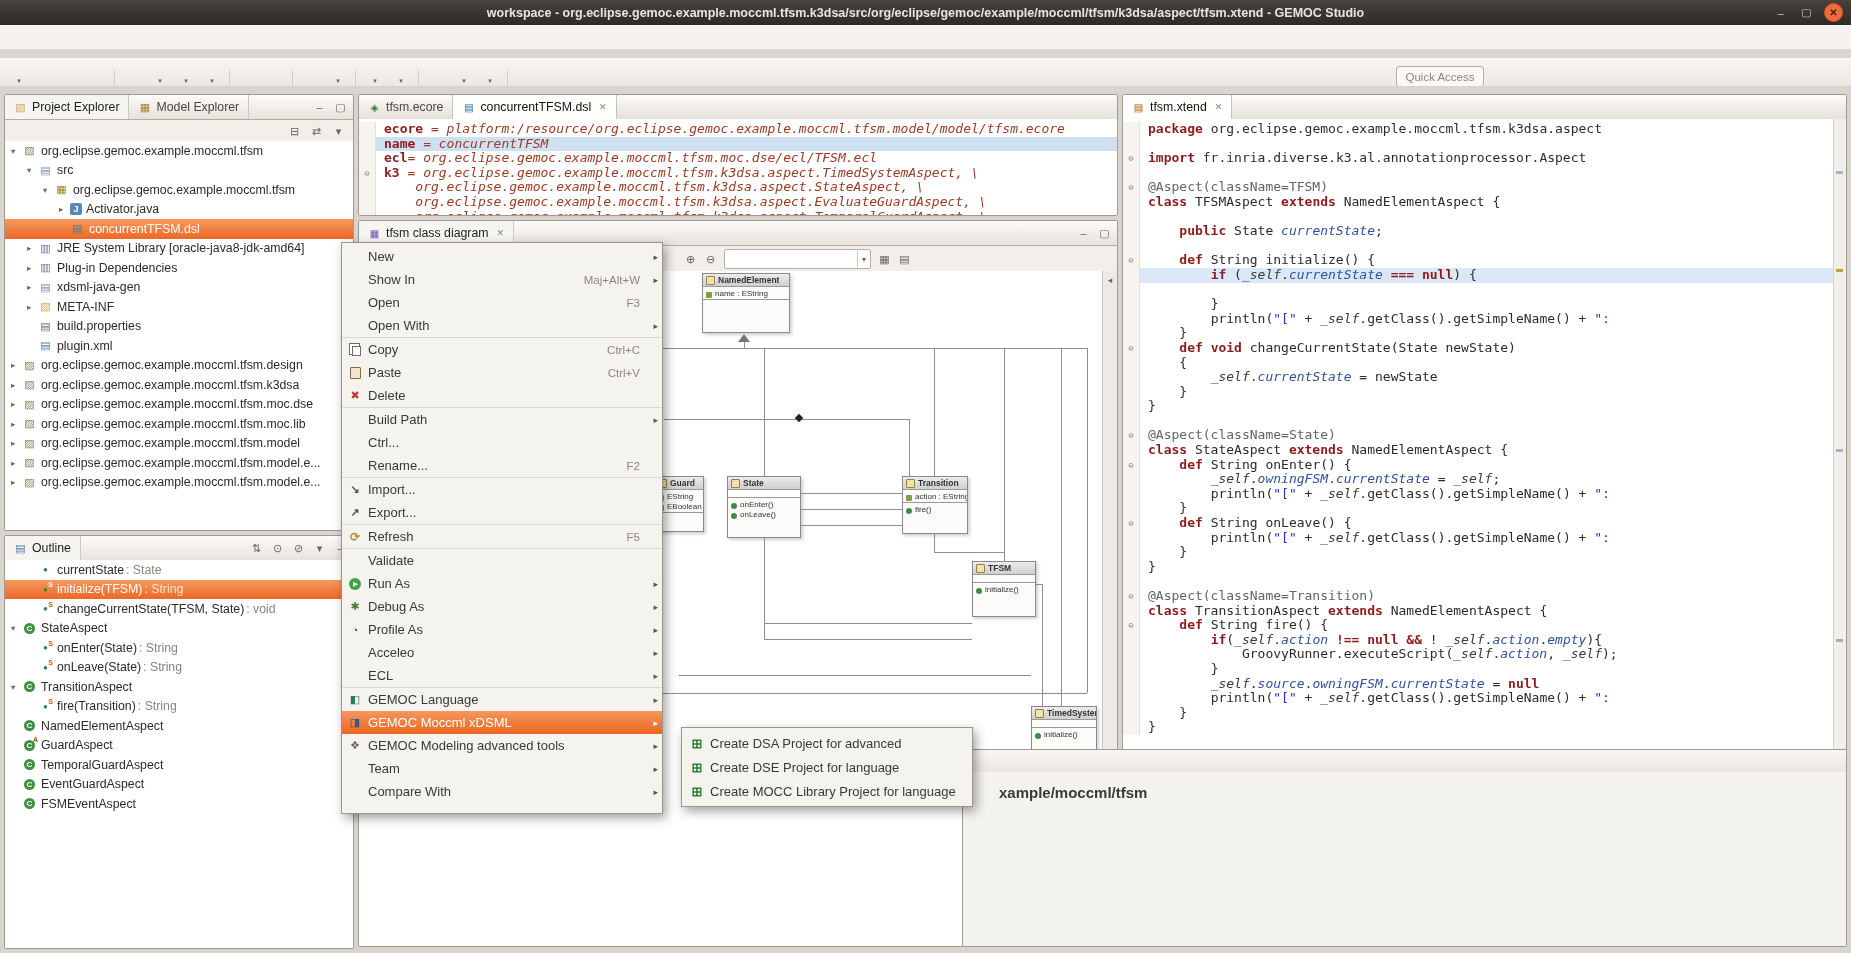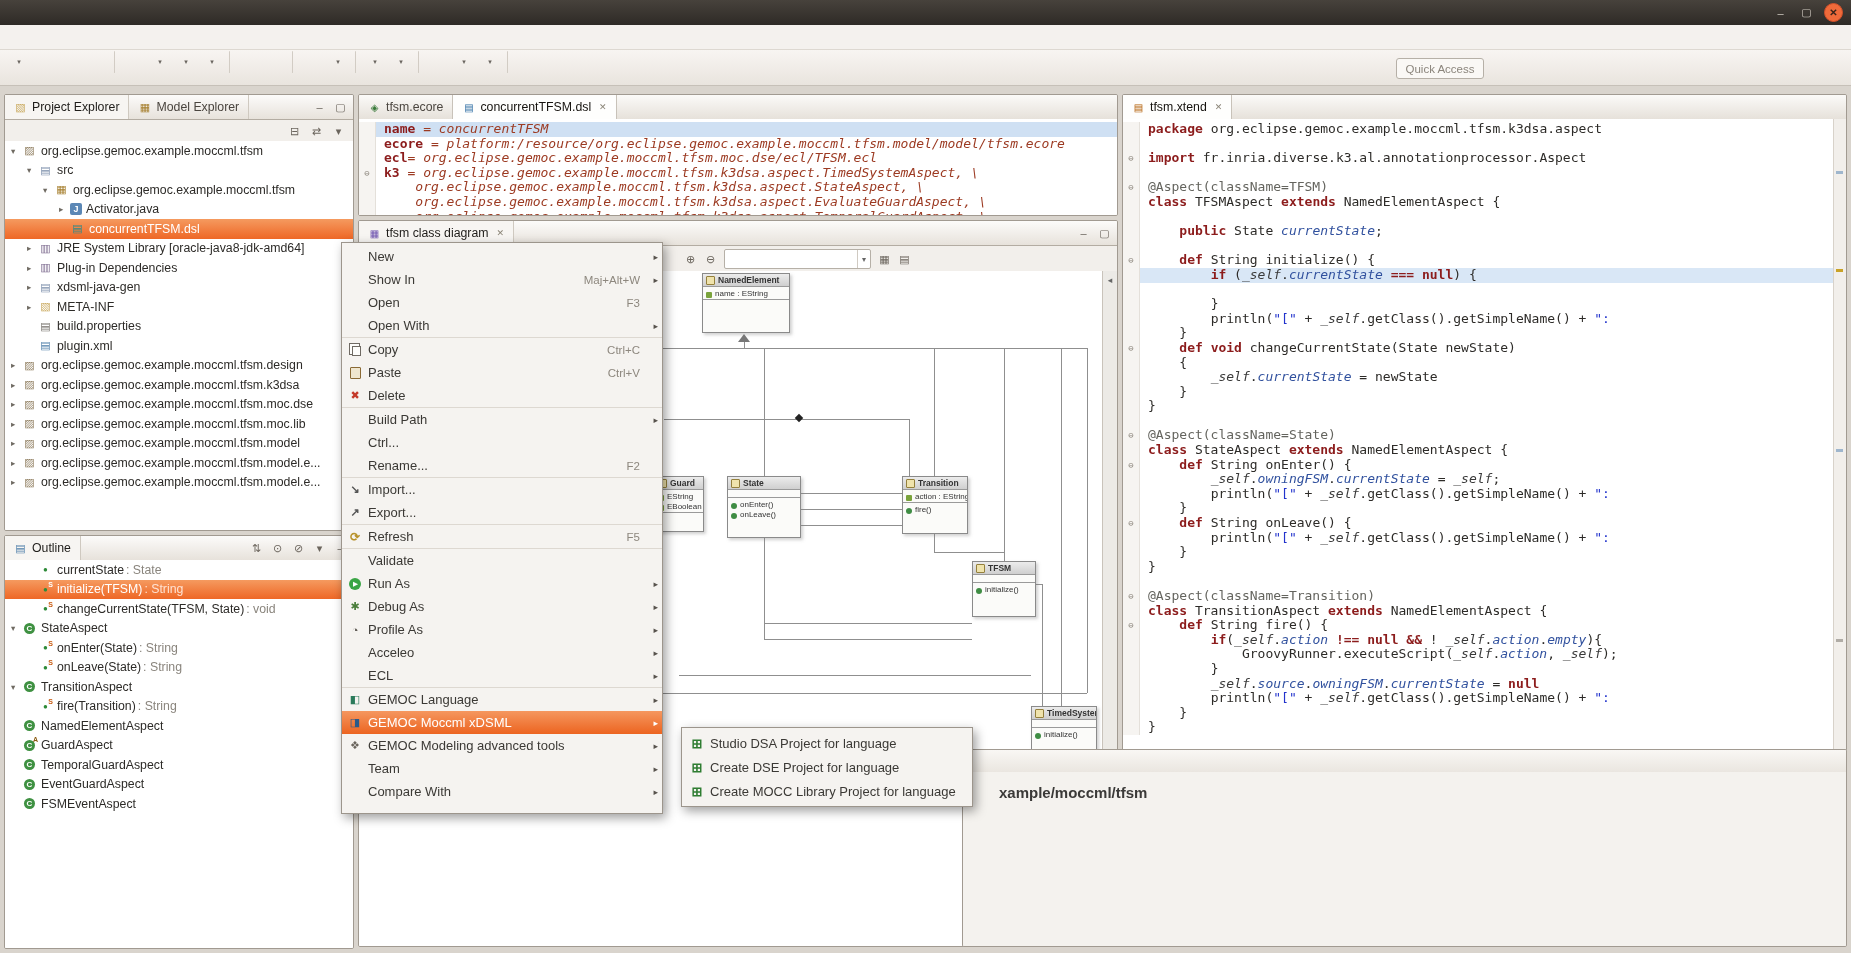--- a/index.html
+++ b/index.html
@@ -12,23 +12,23 @@
   .title{color:#e9e5dd;font-size:12.5px;font-weight:bold;white-space:nowrap}
   .wctrls{position:absolute;right:8px;top:0;height:25px;display:flex;align-items:center;gap:9px}
   .wbtn{width:17px;height:17px;border-radius:50%;display:flex;align-items:center;justify-content:center;
     color:#cfc9c0;font-size:11px}
   .wbtn.close{background:#ef6a3a;border:1px solid #d4502a;color:#38231a;font-weight:bold;font-size:10px}
 
   
   .menubar{position:absolute;top:25px;left:0;width:100%;height:25px;background:#f4f1ee;
     border-bottom:1px solid #ddd8d1;display:flex;align-items:center;padding-left:6px;box-sizing:border-box}
   .menu-item{padding:3px 9px;font-size:13px;color:#3c3a37}
-  .toolbar{position:absolute;top:50px;left:0;width:100%;height:36px;
+  .toolbar{position:absolute;top:58px;left:0;width:100%;height:36px;
     background:linear-gradient(#f8f5f2,#e9e4de);border-bottom:1px solid #c6c0b8;
-    display:flex;align-items:flex-start;padding-left:6px;box-sizing:border-box}
+    display:flex;align-items:flex-end;padding-left:6px;box-sizing:border-box}
   .ticons{display:flex;align-items:center;gap:2px}
   .ticon{min-width:24px;height:24px;display:inline-flex;align-items:center;justify-content:center;
     font-size:13px;color:#5a554f;border-radius:3px}
   .ticon.dd::after{content:"▾";font-size:7px;margin-left:2px;color:#6a655f}
   .ticon.dim{opacity:.38}
   .tsep{min-width:1px;width:1px;height:22px;background:#d2ccc4;margin:0 4px;padding:0}
   .qa{position:absolute;left:1396px;top:8px;width:86px;height:19px;border:1px solid #b6b0a7;border-radius:3px;
     background:#faf8f5;color:#8b857c;font-size:11.5px;display:flex;align-items:center;justify-content:center}
   .persp{position:absolute;left:1502px;top:6px;display:flex;gap:10px}
 
@@ -172,20 +172,21 @@
   .micn.ic-profile::before{content:"◔";color:#5f5a54;font-size:11px}
   .micn.ic-gemoc-lang::before{content:"◧";color:#2a7a5a;font-size:11px}
   .micn.ic-gemoc-xdsml::before{content:"◨";color:#2a5a8a;font-size:11px}
   .micn.ic-gemoc-tools::before{content:"❖";color:#6a645c;font-size:11px}
   .micn.ic-create-project::before{content:"⊞";color:#2f7d32;font-size:13px;font-weight:bold}
 </style>
 </head>
 <body>
 
 <div class="titlebar">
+  <div class="title">workspace - org.eclipse.gemoc.example.moccml.tfsm.k3dsa/src/org/eclipse/gemoc/example/moccml/tfsm/k3dsa/aspect/tfsm.xtend - GEMOC Studio</div>
   <div class="wctrls">
     <span class="wbtn">–</span>
     <span class="wbtn">▢</span>
     <span class="wbtn close">✕</span>
   </div>
 </div>
 
 <div class="menubar">
 
 <span class="menu-item"></span>
@@ -474,27 +475,27 @@
         <span>tfsm.ecore</span>
       </span>
       <span class="etab active">
         <span class="fic ic-dslf">▤</span>
         <span>concurrentTFSM.dsl</span>
         <span class="tclose">✕</span>
       </span>
     </div>
     <div class="ecode dsl">
 
-    <div class="crow sel">
+    <div class="crow">
+          <span class="gut"></span>
+          <span class="code"><span class="t-kw">ecore</span><span class="t-val"> = platform:/resource/org.eclipse.gemoc.example.moccml.tfsm.model/model/tfsm.ecore</span></span>
+        </div>
+        <div class="crow sel">
           <span class="gut"></span>
           <span class="code"><span class="t-kw">name</span><span class="t-val"> = concurrentTFSM</span></span>
-        </div>
-        <div class="crow">
-          <span class="gut"></span>
-          <span class="code"><span class="t-kw">ecore</span><span class="t-val"> = platform:/resource/org.eclipse.gemoc.example.moccml.tfsm.model/model/tfsm.ecore</span></span>
         </div>
         <div class="crow">
           <span class="gut"></span>
           <span class="code"><span class="t-kw">ecl</span><span class="t-val">= org.eclipse.gemoc.example.moccml.tfsm.moc.dse/ecl/TFSM.ecl</span></span>
         </div>
         <div class="crow fold">
           <span class="gut"></span>
           <span class="code"><span class="t-kw">k3</span><span class="t-val"> = org.eclipse.gemoc.example.moccml.tfsm.k3dsa.aspect.TimedSystemAspect, \</span></span>
         </div>
         <div class="crow">
@@ -1041,21 +1042,21 @@
       <span class="mlabel">Compare With</span>
       <span class="msc"></span>
       <span class="mar">▸</span>
     </div>
   </div>
 
 <div class="submenu">
 
 <div class="smrow">
       <span class="micn ic-create-project"></span>
-      <span class="mlabel">Studio DSA Project for language</span>
+      <span class="mlabel">Create DSA Project for advanced</span>
     </div>
     <div class="smrow">
       <span class="micn ic-create-project"></span>
       <span class="mlabel">Create DSE Project for language</span>
     </div>
     <div class="smrow">
       <span class="micn ic-create-project"></span>
       <span class="mlabel">Create MOCC Library Project for language</span>
     </div>
   </div>

